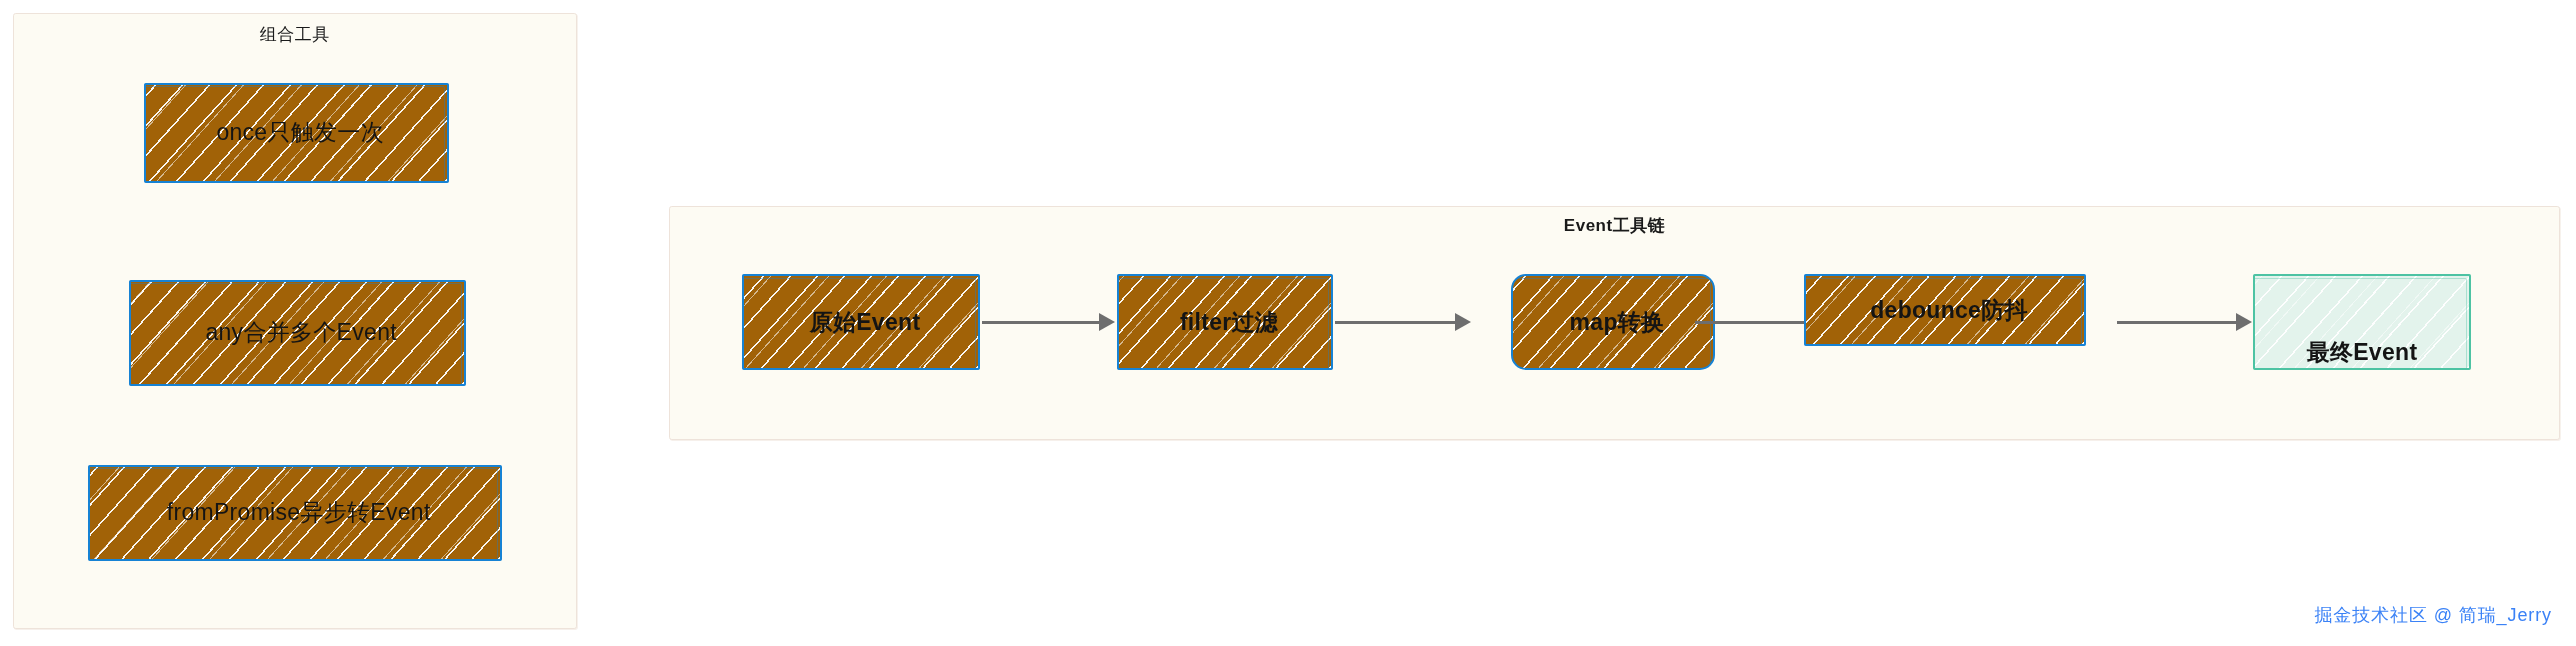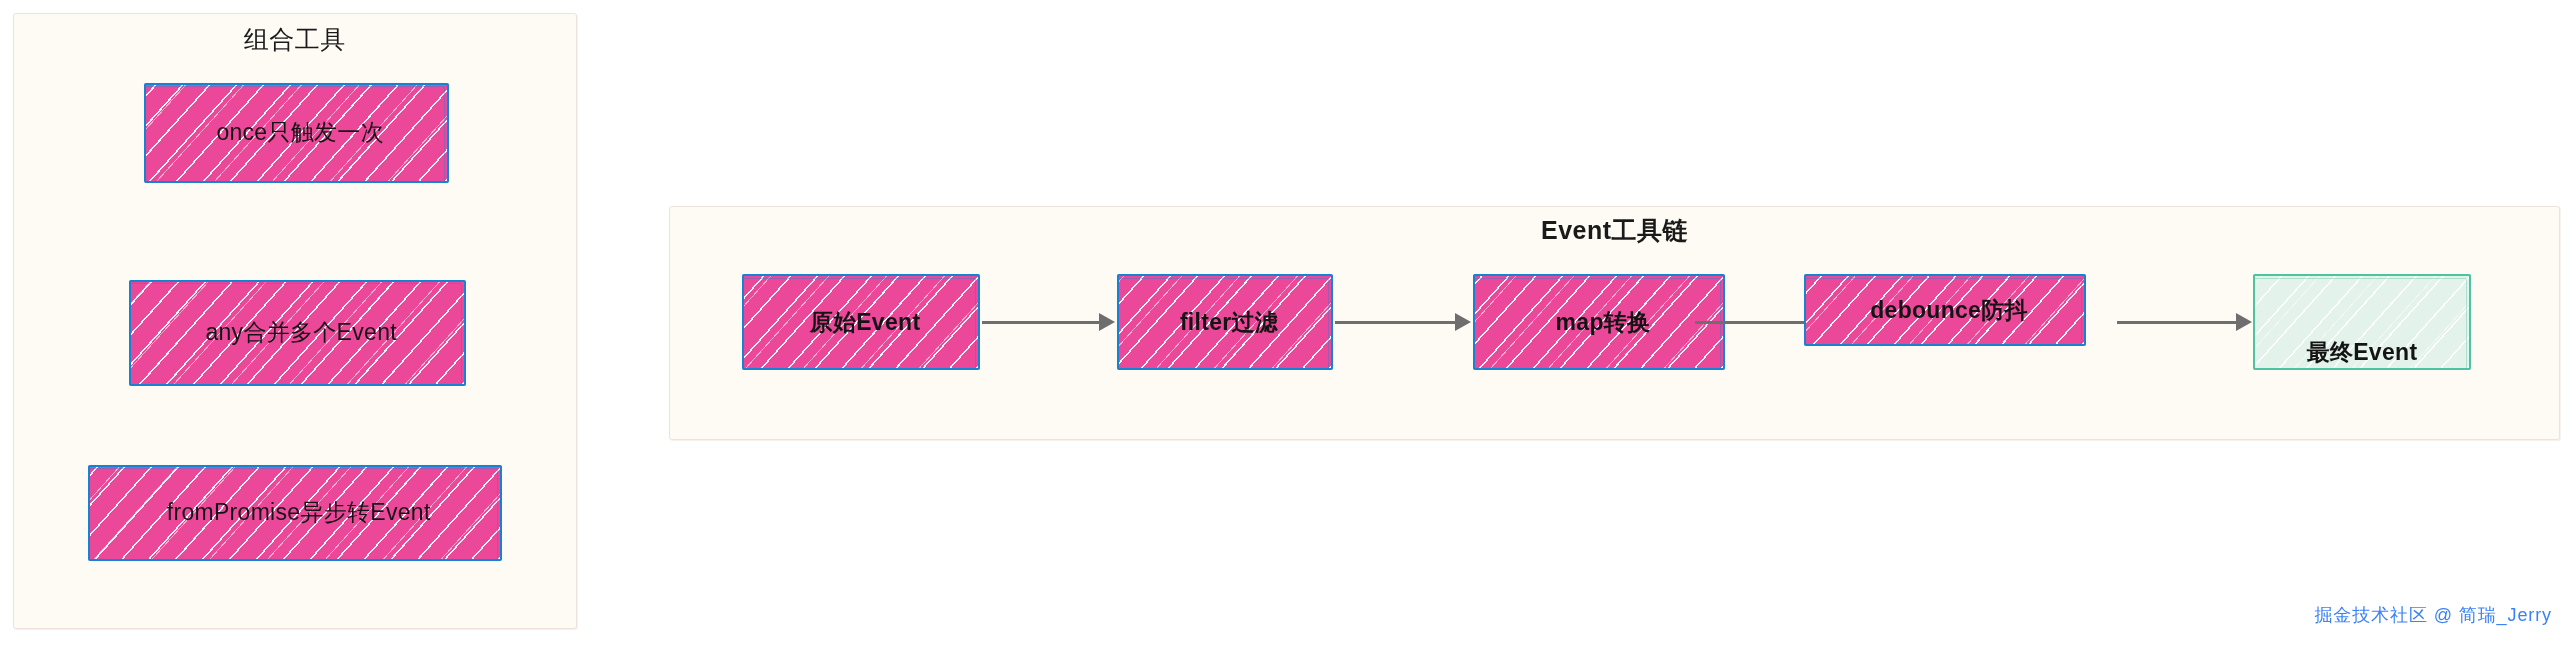--- a/index.html
+++ b/index.html
@@ -23,21 +23,21 @@
     border: 1.8px solid #EEE3DA;
     border-radius: 2.7px;
     box-shadow: 0.9px 0.9px 0 0 rgba(238,227,218,0.55);
   }
   .panel-title {
     position: absolute;
     top: 9px;
     left: 0;
     width: 100%;
     text-align: center;
-    font-size: 25px;
+    font-size: 17px;
     color: #1a1a1a;
     letter-spacing: 0.5px;
     white-space: nowrap;
   }
 
   #panel-compose {
     left: 12.7px;
     top: 12.7px;
     width: 562px;
     height: 614px;
@@ -101,21 +101,21 @@
     top: 1.8px;
     right: 1.8px;
     bottom: -2.7px;
     border: 1.8px solid currentColor;
     border-radius: 1.8px;
     opacity: 0.38;
     pointer-events: none;
   }
 
   .node.blue {
-    background: #ec4899;
+    background: #a16207;
     border: 2.7px solid #1682D4;
     color: #1682D4;
     padding-left: 8px;
   }
   .node.blue .node-label { color: #141414; }
 
   .node.green {
     background: #E3F3EC;
     border: 2.7px solid #4DC3A3;
     color: #4DC3A3;
@@ -141,21 +141,21 @@
   }
 
   
   #node-once        { left: 130px; top:  69px; width: 305px; height: 100px; }
   #node-any         { left: 115px; top: 266px; width: 337px; height: 106px; }
   #node-frompromise { left:  74px; top: 451px; width: 414px; height: 96px; }
 
   
   #node-raw      { left:  72px; top:  67px; width: 238px; height: 96px; }
   #node-filter   { left: 447px; top:  67px; width: 216px; height: 96px; }
-  #node-map      { left: 803px; top:  67px; width: 252px; height: 96px; }
+  #node-map      { left: 841px; top:  67px; width: 204px; height: 96px; border-radius: 15px; }
   #node-debounce { left:1134px; top:  67px; width: 282px; height: 72px; }
   #node-final    { left:1583px; top:  67px; width: 218px; height: 96px; }
 
   
   .arrow {
     position: absolute;
     height: 18px;
     top: 106px;
     pointer-events: none;
   }

